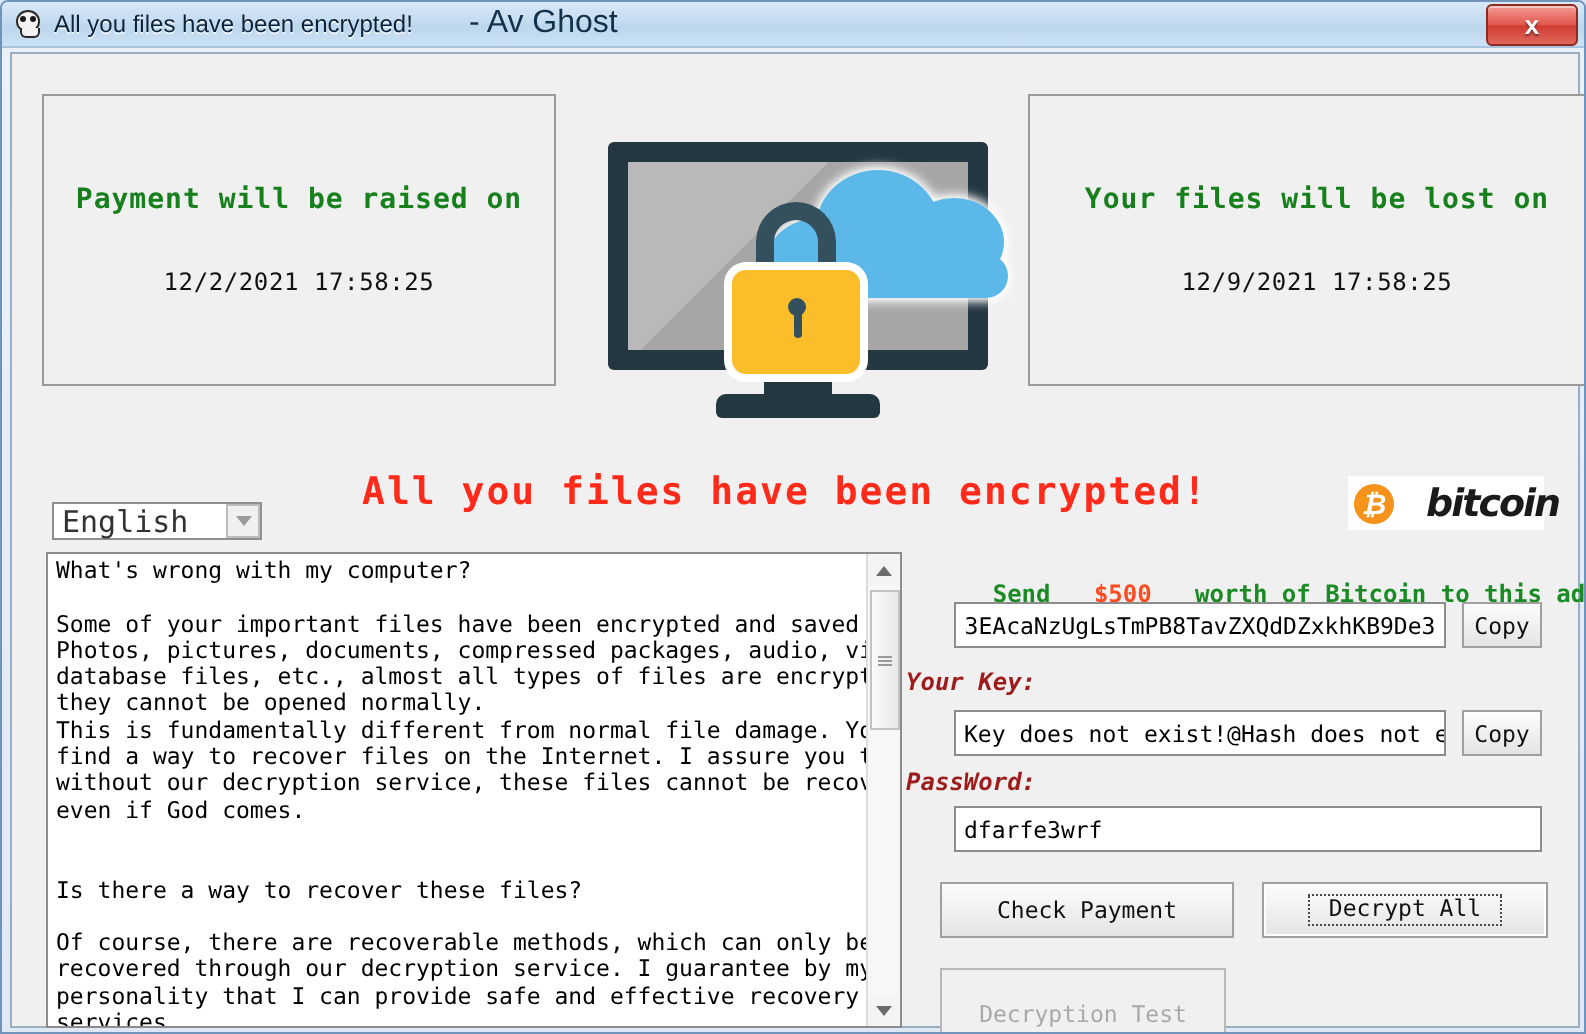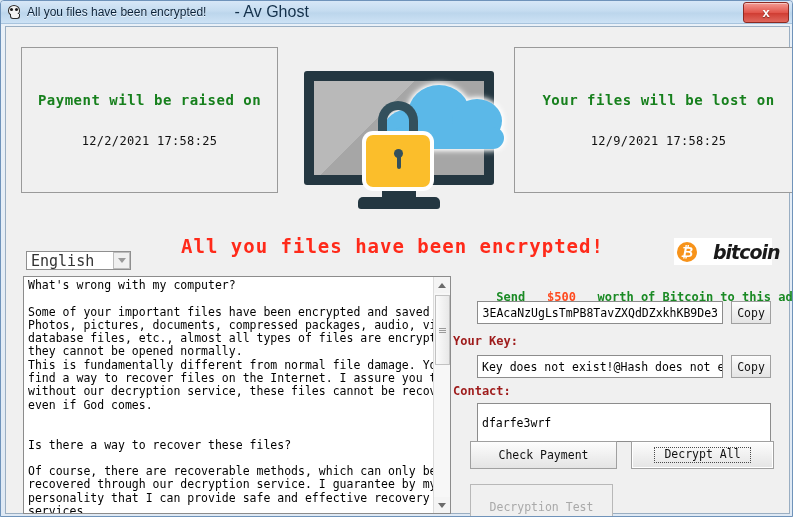--- a/index.html
+++ b/index.html
@@ -212,21 +212,21 @@
     background:repeating-linear-gradient(#9a9a9a 0 1px,transparent 1px 2px);}
   
   .send-line{
     position:absolute;left:447px;top:249px;white-space:pre;
     font-family:"DejaVu Sans Mono", monospace;font-size:12px;font-weight:bold;
   }
   .send-line .g{color:#1a8a24;}
   .send-line .r{color:#ff4a1f;}
   .fieldlabel{
     position:absolute;font-family:"DejaVu Sans Mono", monospace;
-    font-size:12px;font-weight:bold;color:#9e1b1b;white-space:pre;
+    font-size:12px;font-weight:bold;color:#9e1b1b;white-space:pre;font-style:italic;
   }
   .tbox{
     position:absolute;background:#fff;border:1px solid #8c8c8c;
     box-sizing:border-box;display:flex;align-items:center;
     font-family:"DejaVu Sans Mono", monospace;font-size:11.5px;color:#000;
     overflow:hidden;white-space:nowrap;
   }
   .tbox.center{justify-content:center;}
   .tbox span{padding:0 4px;}
   .btn{
@@ -339,37 +339,37 @@
         <div class="vs-btn dn">
             <b></b>
           </div>
       </div>
     </div>
 
     <div class="send-line">
       <span class="g">Send</span><span>&nbsp;&nbsp;&nbsp;</span><span class="r">$500</span><span>&nbsp;&nbsp;&nbsp;</span><span class="g">worth of Bitcoin to this address:</span>
     </div>
 
-    <div class="tbox center" style="left:471px;top:274px;width:246px;height:23px;justify-content:flex-end;">
+    <div class="tbox center" style="left:471px;top:274px;width:246px;height:23px;">
       <span>3EAcaNzUgLsTmPB8TavZXQdDZxkhKB9De3</span>
     </div>
     <div class="btn" style="left:725px;top:274px;width:40px;height:23px;">
       <span>Copy</span>
     </div>
 
     <div class="fieldlabel" style="left:447px;top:307px;">Your Key:</div>
     <div class="tbox" style="left:471px;top:328px;width:246px;height:23px;">
       <span>Key does not exist!@Hash does not exist!</span>
     </div>
     <div class="btn" style="left:725px;top:328px;width:40px;height:23px;">
       <span>Copy</span>
     </div>
 
-    <div class="fieldlabel" style="left:447px;top:357px;">Contact:</div>
-    <div class="tbox" style="left:471px;top:376px;width:294px;height:39px;">
+    <div class="fieldlabel" style="left:447px;top:357px;">PassWord:</div>
+    <div class="tbox" style="left:471px;top:376px;width:294px;height:23px;">
       <span>dfarfe3wrf</span>
     </div>
 
     <div class="btn" style="left:464px;top:414px;width:147px;height:28px;text-align:right;">
       <span>Check Payment</span>
     </div>
     <div class="btn focus" style="left:625px;top:414px;width:143px;height:28px;">
       <span class="inner">Decrypt All</span>
     </div>
     <div class="btn disabled" style="left:464px;top:457px;width:143px;height:45px;">

